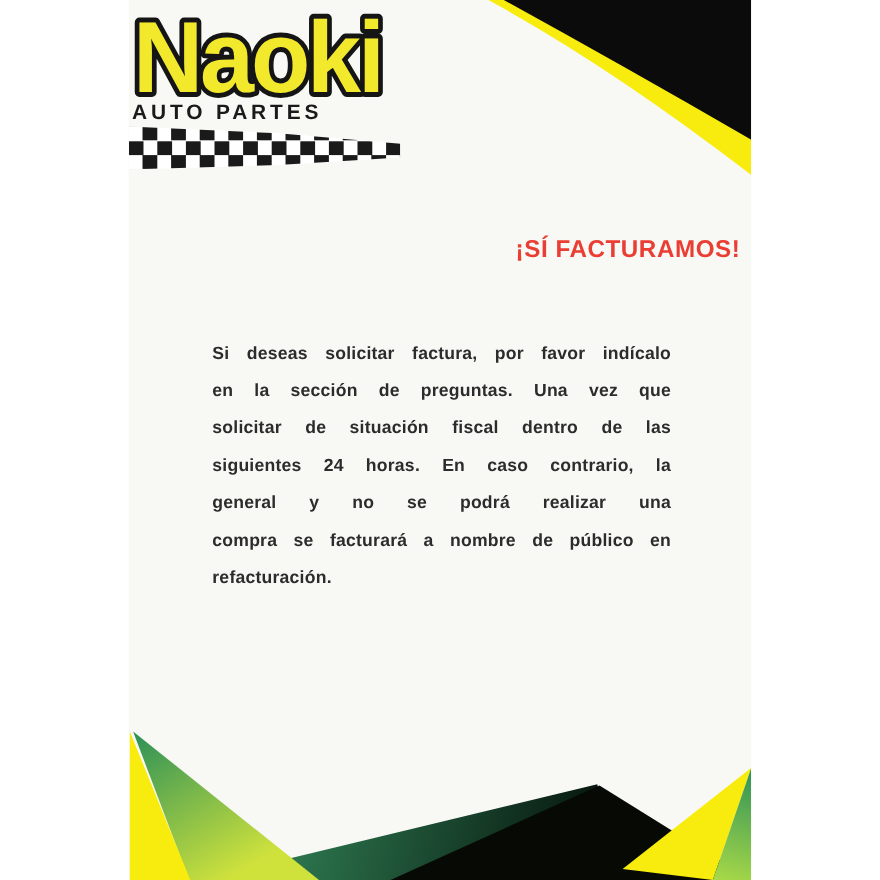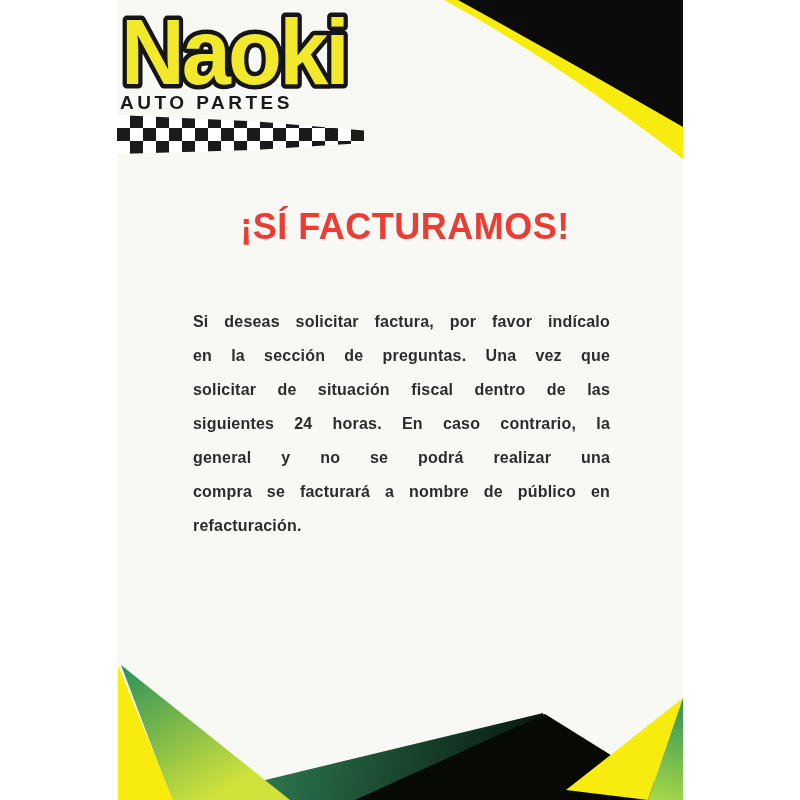--- a/index.html
+++ b/index.html
@@ -28,21 +28,21 @@
     background-image:conic-gradient(var(--ink) 0 25%, #ffffff 25% 50%, var(--ink) 50% 75%, #ffffff 75%);
     background-size:26px 26px;
     clip-path:polygon(0 0,55% 16%,100% 40%,100% 72%,55% 90%,0 100%);
   }
   .slogan{
     position:absolute;left:5px;top:152px;font-size:15px;font-weight:bold;
     color:var(--accent-red);letter-spacing:.2px;white-space:pre;
   }
   .heading{
     position:absolute;left:20px;top:205px;width:536px;margin:0;
-    text-align:center;font-size:36px;line-height:44px;font-weight:bold;
+    text-align:right;font-size:22px;line-height:44px;font-weight:bold;
     letter-spacing:.5px;color:var(--accent-red);white-space:nowrap;
   }
   .body-text{
     position:absolute;left:76px;top:305px;width:417px;
     font-size:16px;font-weight:bold;color:var(--body-ink);
     letter-spacing:.2px;
   }
   .bline{
     line-height:34px;text-align:justify;text-align-last:justify;
     white-space:normal;

